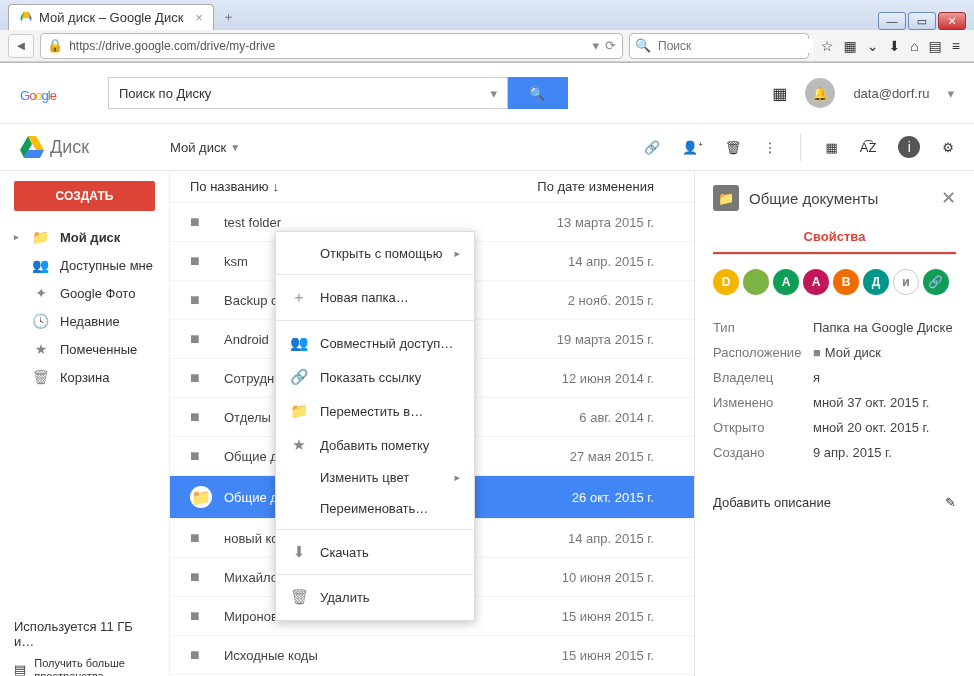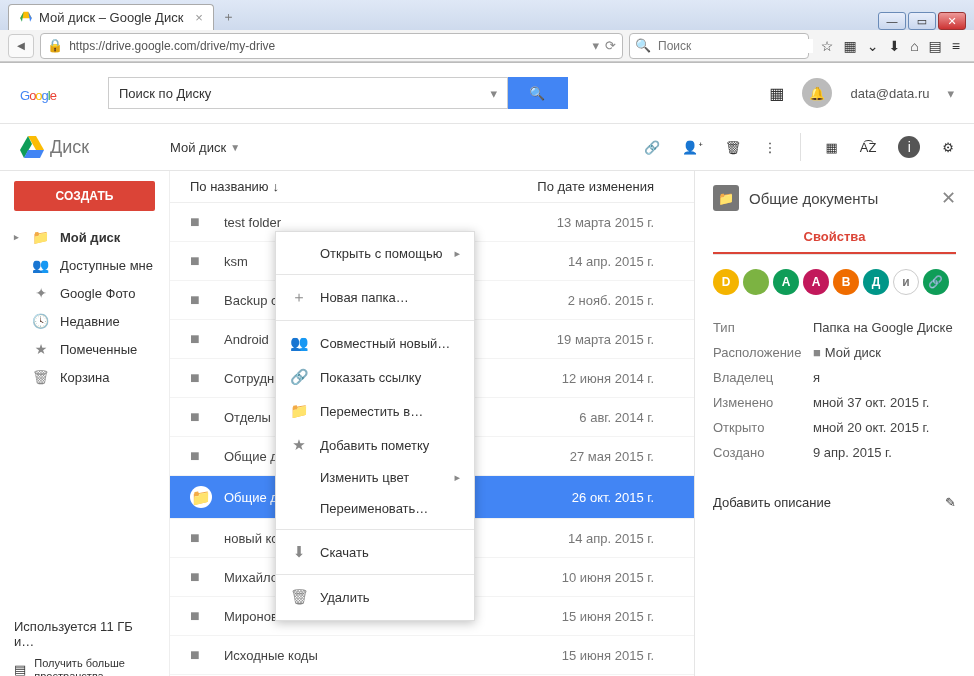--- a/index.html
+++ b/index.html
@@ -142,21 +142,21 @@
         <span>Поиск по Диску</span>
         <span class="dd">▾</span>
       </div>
       <div class="drive-search-btn">
         <span>🔍</span>
       </div>
     </div>
     <div class="hdr-right">
       <span class="apps-icon">▦</span>
       <span class="avatar-gray">🔔</span>
-      <span class="email">data@data.ru</span>
+      <span class="email">data@dorf.ru</span>
       <span style="color:#888">▾</span>
     </div>
   </div>
 
   <div class="toolbar">
     <div class="drive-brand">
       <svg width="24" height="22" viewBox="0 0 24 22">
           <polygon points="8,0 16,0 24,14 16,14" fill="#fbbc05"></polygon>
           <polygon points="8,0 0,14 4,22 12,8" fill="#0f9d58"></polygon>
           <polygon points="24,14 20,22 4,22 8,14" fill="#4285f4"></polygon>
@@ -355,21 +355,21 @@
         <span class="chev">▸</span>
       </div>
       <div class="ctx-sep"></div>
       <div class="ctx-item">
         <span class="ci">＋</span>
         <span>Новая папка…</span>
       </div>
       <div class="ctx-sep"></div>
       <div class="ctx-item">
         <span class="ci">👥</span>
-        <span>Совместный новый…</span>
+        <span>Совместный доступ…</span>
       </div>
       <div class="ctx-item">
         <span class="ci">🔗</span>
         <span>Показать ссылку</span>
       </div>
       <div class="ctx-item">
         <span class="ci">📁</span>
         <span>Переместить в…</span>
       </div>
       <div class="ctx-item">

